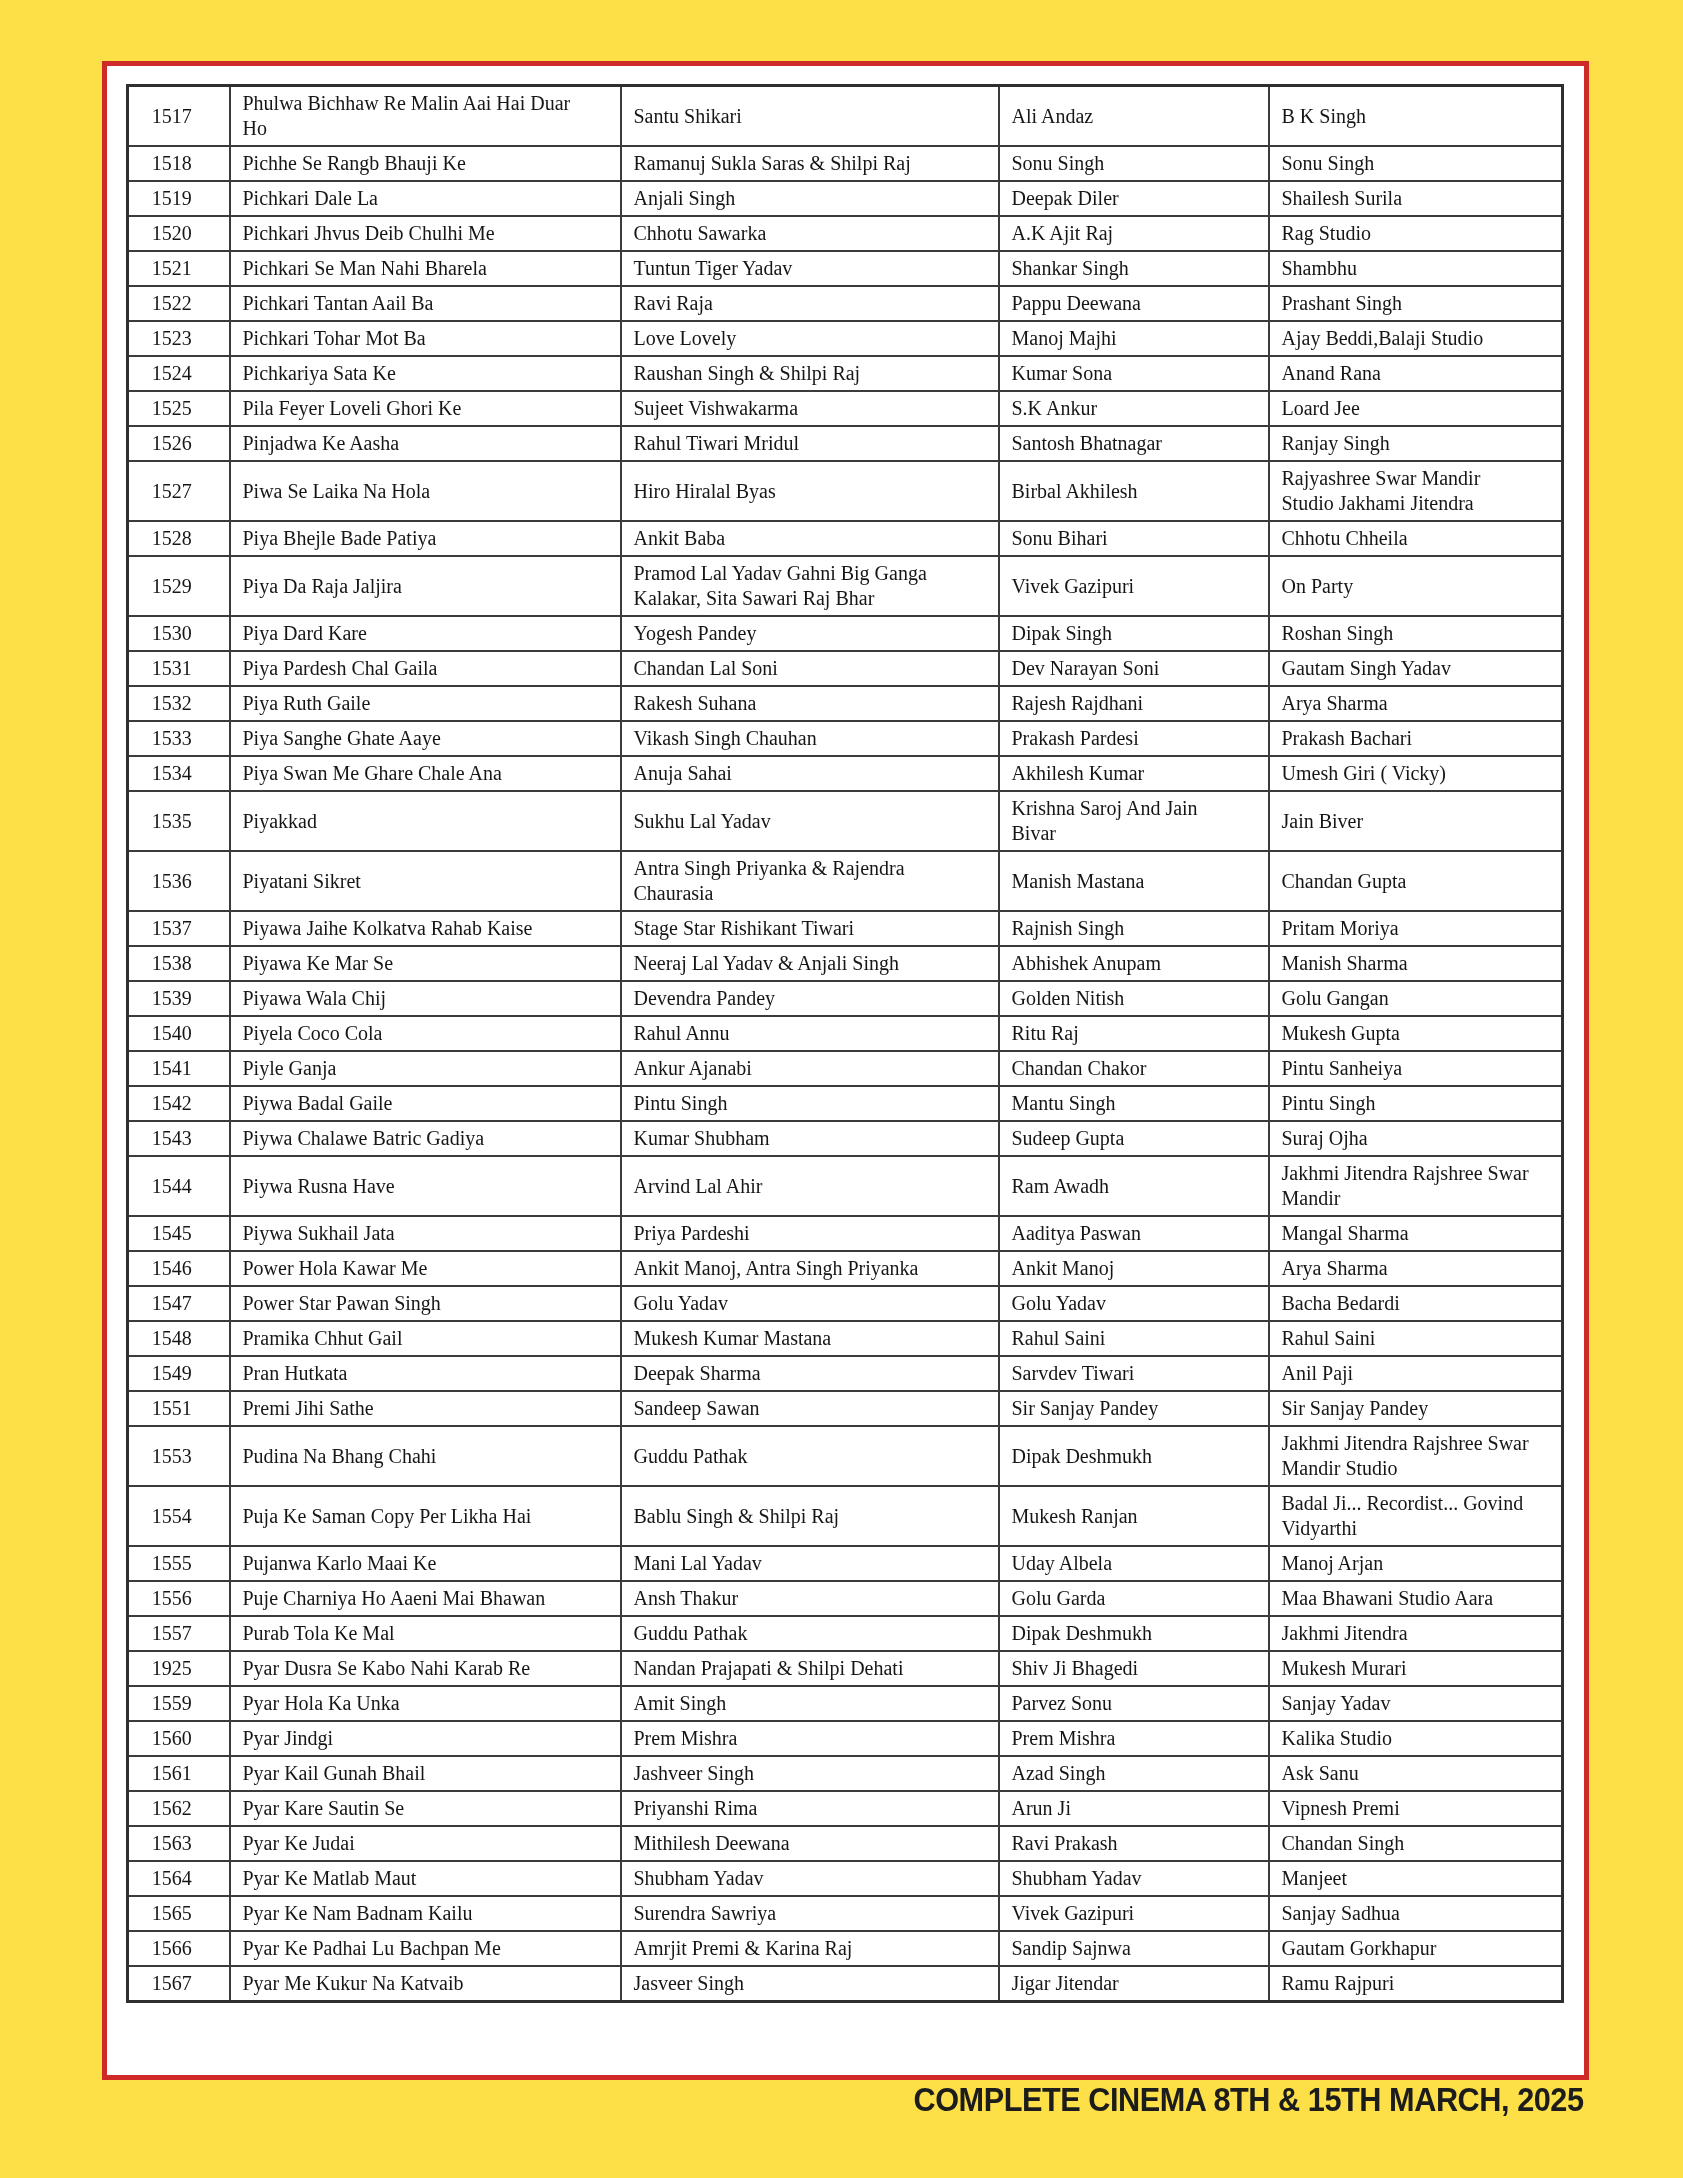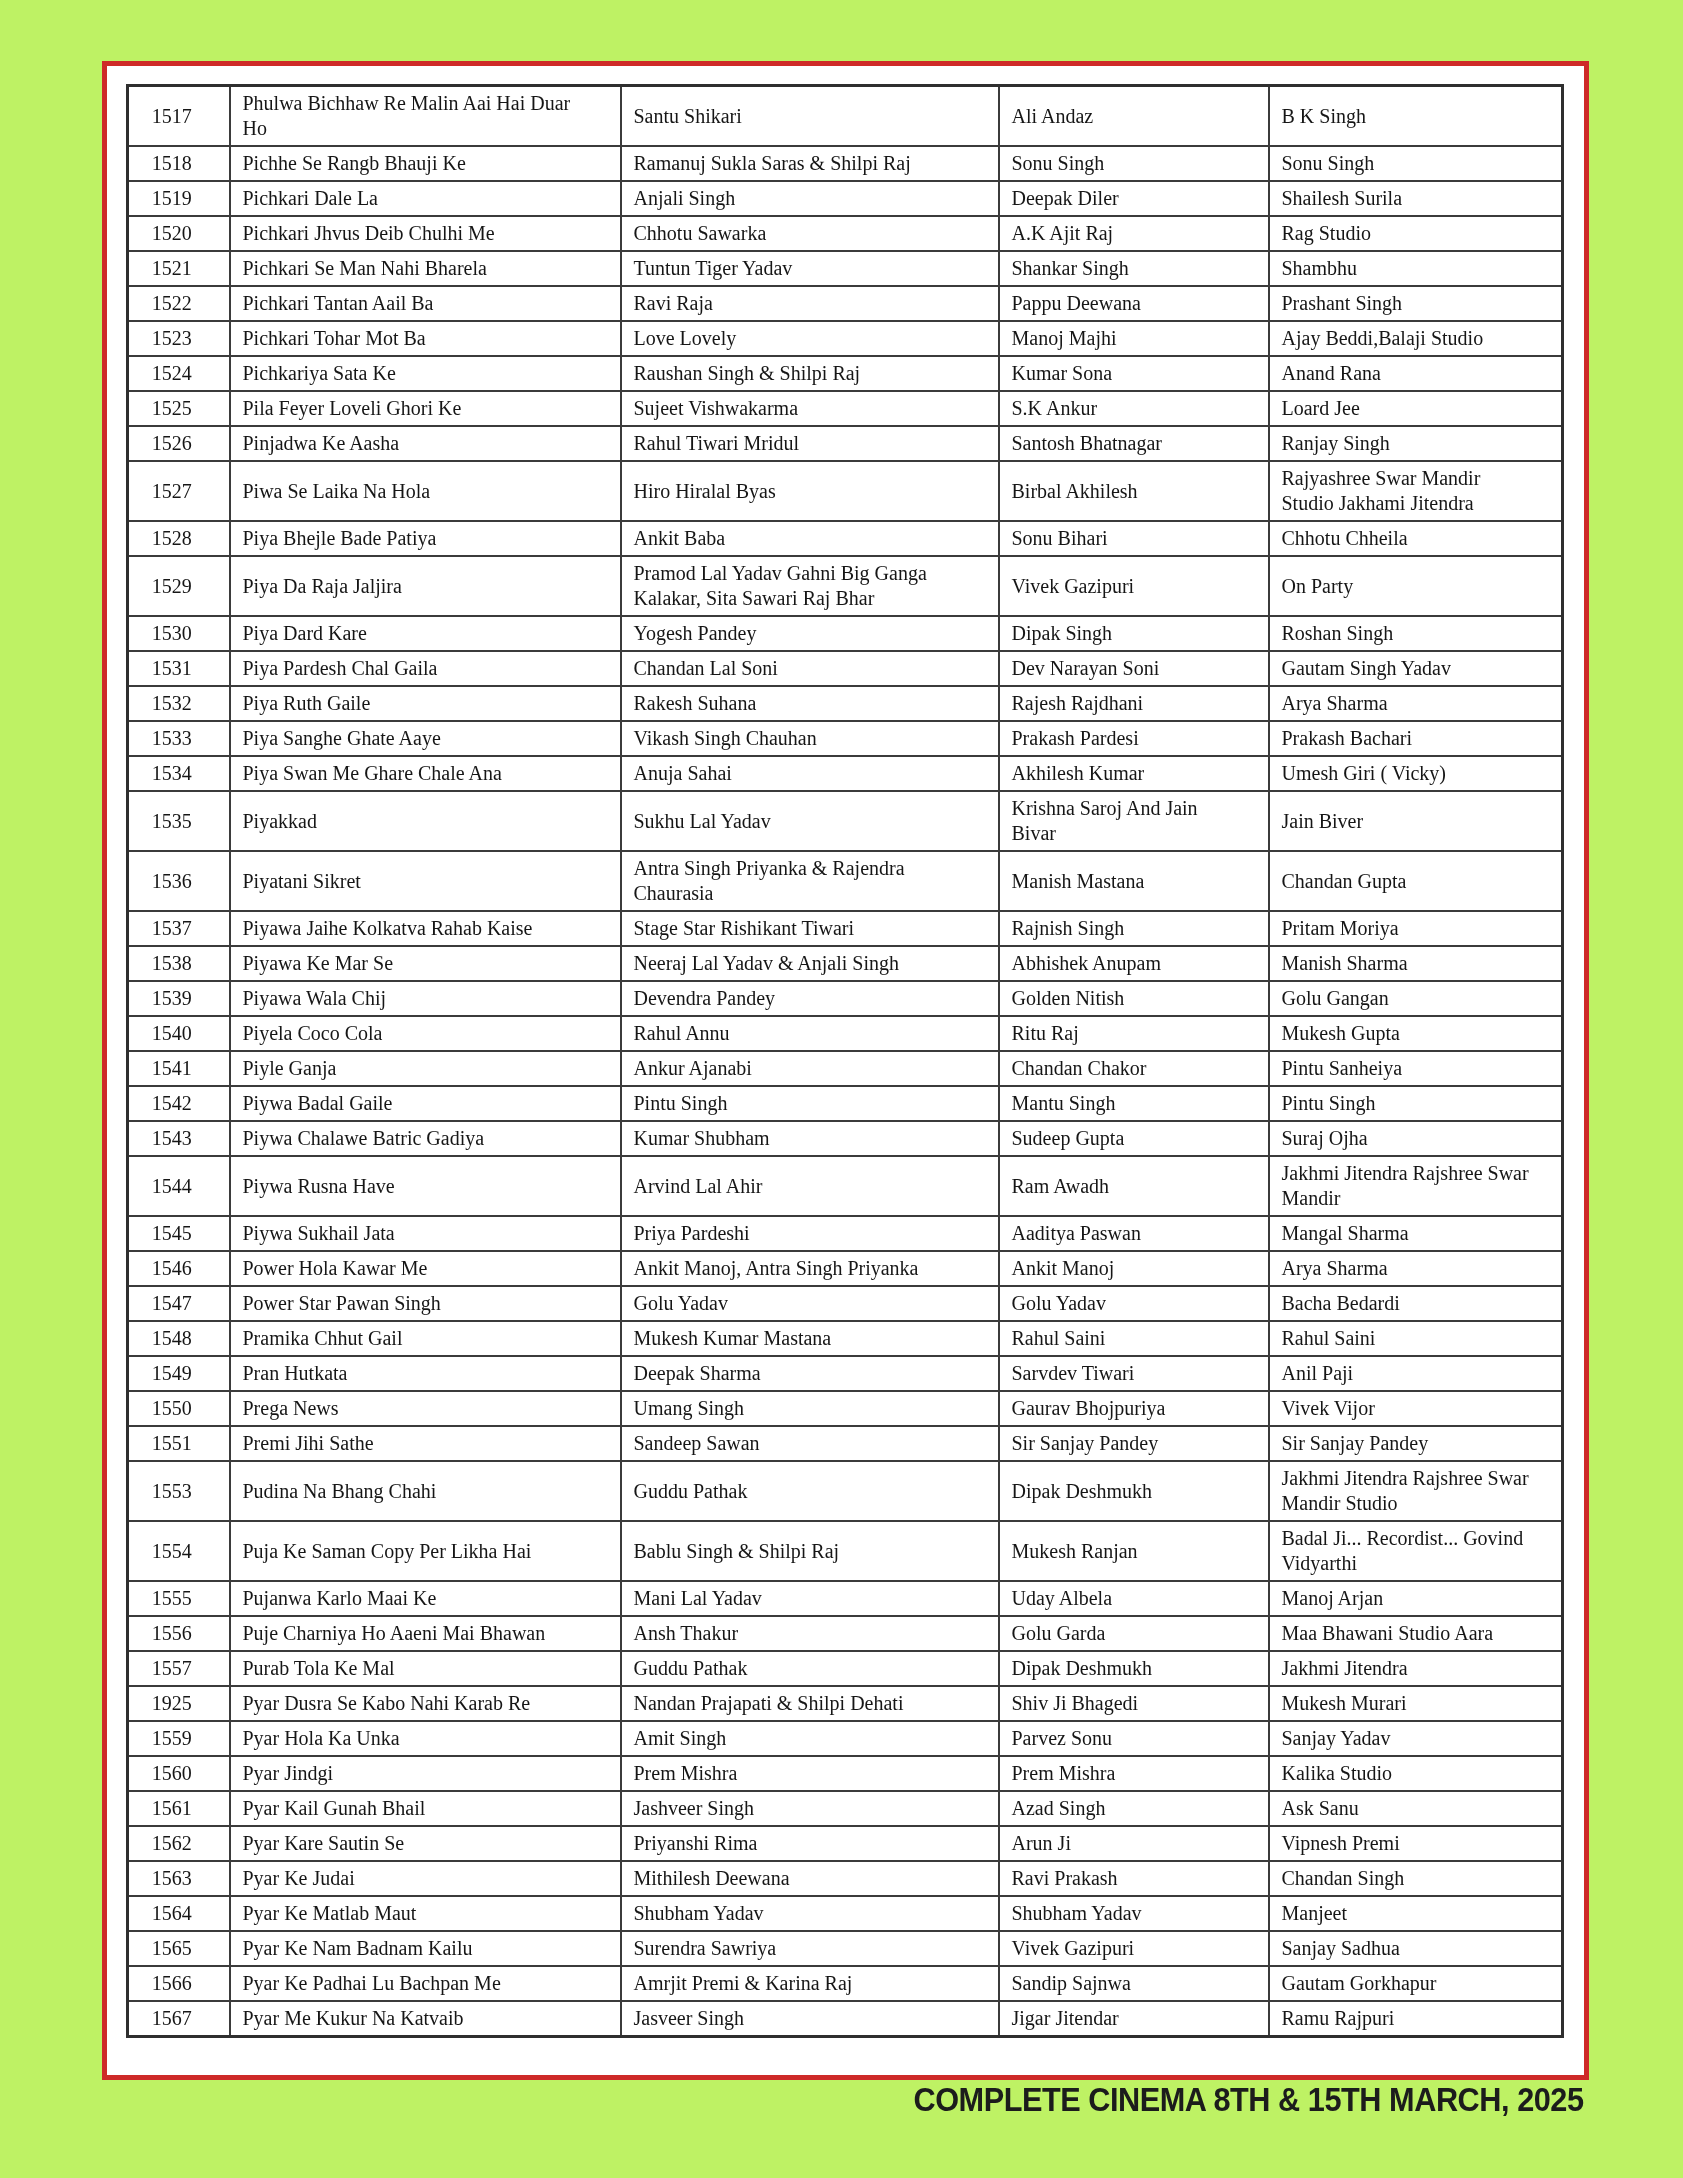--- a/index.html
+++ b/index.html
@@ -4,21 +4,21 @@
 <style>
   html, body {
     margin: 0;
     padding: 0;
     background: #ffffff;
   }
   .page {
     position: relative;
     width: 1683px;
     height: 2178px;
-    background: #bef264;
+    background: #fde047;
     overflow: hidden;
     font-family: "Liberation Serif", serif;
     color: #161616;
   }
   .red-frame {
     position: absolute;
     left: 102px;
     top: 61px;
     width: 1487px;
     height: 2019px;
@@ -311,27 +311,20 @@
     <td>Rahul Saini</td>
   </tr>
         <tr>
     <td class="c-no">1549</td>
     <td>Pran Hutkata</td>
     <td>Deepak Sharma</td>
     <td>Sarvdev Tiwari</td>
     <td>Anil Paji</td>
   </tr>
         <tr>
-    <td class="c-no">1550</td>
-    <td>Prega News</td>
-    <td>Umang Singh</td>
-    <td>Gaurav Bhojpuriya</td>
-    <td>Vivek Vijor</td>
-  </tr>
-        <tr>
     <td class="c-no">1551</td>
     <td>Premi Jihi Sathe</td>
     <td>Sandeep Sawan</td>
     <td>Sir Sanjay Pandey</td>
     <td>Sir Sanjay Pandey</td>
   </tr>
         <tr>
     <td class="c-no">1553</td>
     <td>Pudina Na Bhang Chahi</td>
     <td>Guddu Pathak</td>

